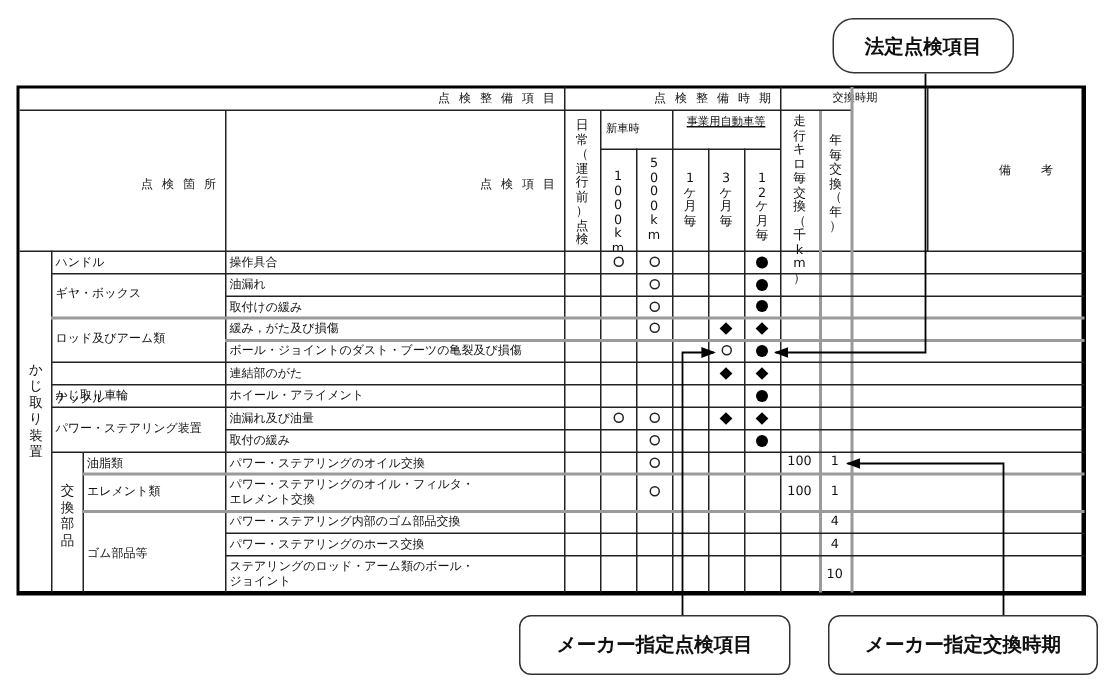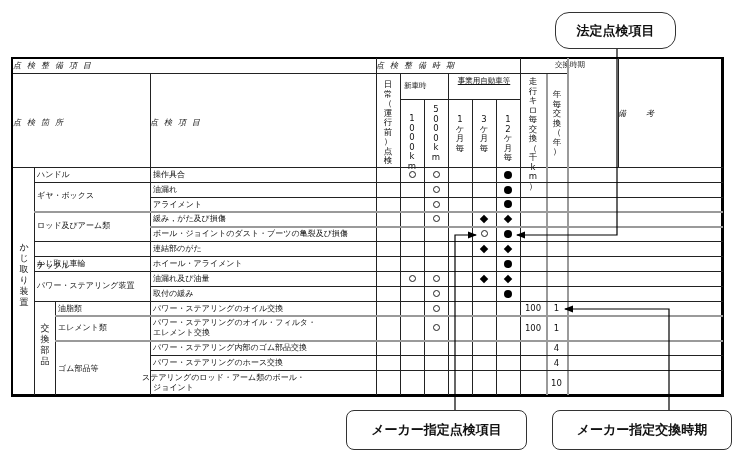--- a/index.html
+++ b/index.html
@@ -6,21 +6,21 @@
   body { width:740px; height:465px; position:relative; overflow:hidden;
          font-family:"DejaVu Sans", "Liberation Sans", sans-serif; color:#111; }
   .abs { position:absolute; }
   .frame { position:absolute; left:11px; top:57px; width:713px; height:340px;
            border:2px solid #000; box-sizing:border-box; border-right-width:3px; border-bottom-width:3px; }
   .hl { position:absolute; height:1px; background:#222; }
   .hlg { position:absolute; height:2px; background:#9a9a9a; }
   .vl { position:absolute; width:1px; background:#222; }
   .vlg { position:absolute; width:2px; background:#9a9a9a; }
   .t { position:absolute; font-size:8px; line-height:10px; white-space:nowrap; }
-  .hdr { position:absolute; font-size:8px; letter-spacing:6px; text-align:left;font-style:italic; }
+  .hdr { position:absolute; font-size:8px; letter-spacing:6px; text-align:right; }
   .vt { position:absolute; font-size:8.5px; line-height:9.5px; text-align:center; width:12px; }
   .cell { position:absolute; font-size:8px; text-align:center; }
   .sym-o { display:inline-block; width:7px; height:7px; border:1px solid #222; border-radius:50%; box-sizing:border-box; }
   .sym-d { display:inline-block; width:8px; height:8px; background:#000; border-radius:50%; }
   .sym-x { display:inline-block; width:6px; height:6px; background:#000; transform:rotate(45deg); }
   .callout { position:absolute; border:1.5px solid #333; border-radius:8px; background:#fff;
              font-size:13px; font-weight:bold; display:flex; align-items:center; justify-content:center; box-sizing:border-box; }
 </style>
 </head>
 <body>
@@ -85,33 +85,33 @@
 <div class="t" style="left:37px; top:221px;">ロッド及びアーム類</div>
 <div class="t" style="left:37px; top:244px;margin-top:17px;">ナックル</div>
 <div class="t" style="left:37px; top:259px;">かじ取り車輪</div>
 <div class="t" style="left:37px; top:281px;">パワー・ステアリング装置</div>
 <div class="t" style="left:58px; top:304px;">油脂類</div>
 <div class="t" style="left:58px; top:323px;">エレメント類</div>
 <div class="t" style="left:58px; top:364px;">ゴム部品等</div>
 
 <div class="t" style="left:153px; top:170px;">操作具合</div>
 <div class="t" style="left:153px; top:185px;">油漏れ</div>
-<div class="t" style="left:153px; top:200px;">アライメント</div>
+<div class="t" style="left:153px; top:200px;">取付けの緩み</div>
 <div class="t" style="left:153px; top:214px;">緩み，がた及び損傷</div>
 <div class="t" style="left:153px; top:229px;">ボール・ジョイントのダスト・ブーツの亀裂及び損傷</div>
 <div class="t" style="left:153px; top:244px;">連結部のがた</div>
 <div class="t" style="left:153px; top:259px;">ホイール・アライメント</div>
 <div class="t" style="left:153px; top:274px;">油漏れ及び油量</div>
 <div class="t" style="left:153px; top:289px;">取付の緩み</div>
 <div class="t" style="left:153px; top:304px;">パワー・ステアリングのオイル交換</div>
 <div class="t" style="left:153px; top:318px;">パワー・ステアリングのオイル・フィルタ・</div>
 <div class="t" style="left:153px; top:328px;">エレメント交換</div>
 <div class="t" style="left:153px; top:343px;">パワー・ステアリング内部のゴム部品交換</div>
 <div class="t" style="left:153px; top:358px;">パワー・ステアリングのホース交換</div>
-<div class="t" style="left:142px; top:373px;text-align:right;">ステアリングのロッド・アーム類のボール・</div>
+<div class="t" style="left:153px; top:373px;text-align:right;">ステアリングのロッド・アーム類のボール・</div>
 <div class="t" style="left:153px; top:383px;">ジョイント</div>
 
 <div id="symbols">
     <div class="cell" style="left: 400px; width: 24px; top: 167px; height: 15px; display: flex; align-items: center; justify-content: center;">
       <span class="sym-o"></span>
     </div>
     <div class="cell" style="left: 424px; width: 24px; top: 167px; height: 15px; display: flex; align-items: center; justify-content: center;">
       <span class="sym-o"></span>
     </div>
     <div class="cell" style="left: 496px; width: 24px; top: 167px; height: 15px; display: flex; align-items: center; justify-content: center;">

